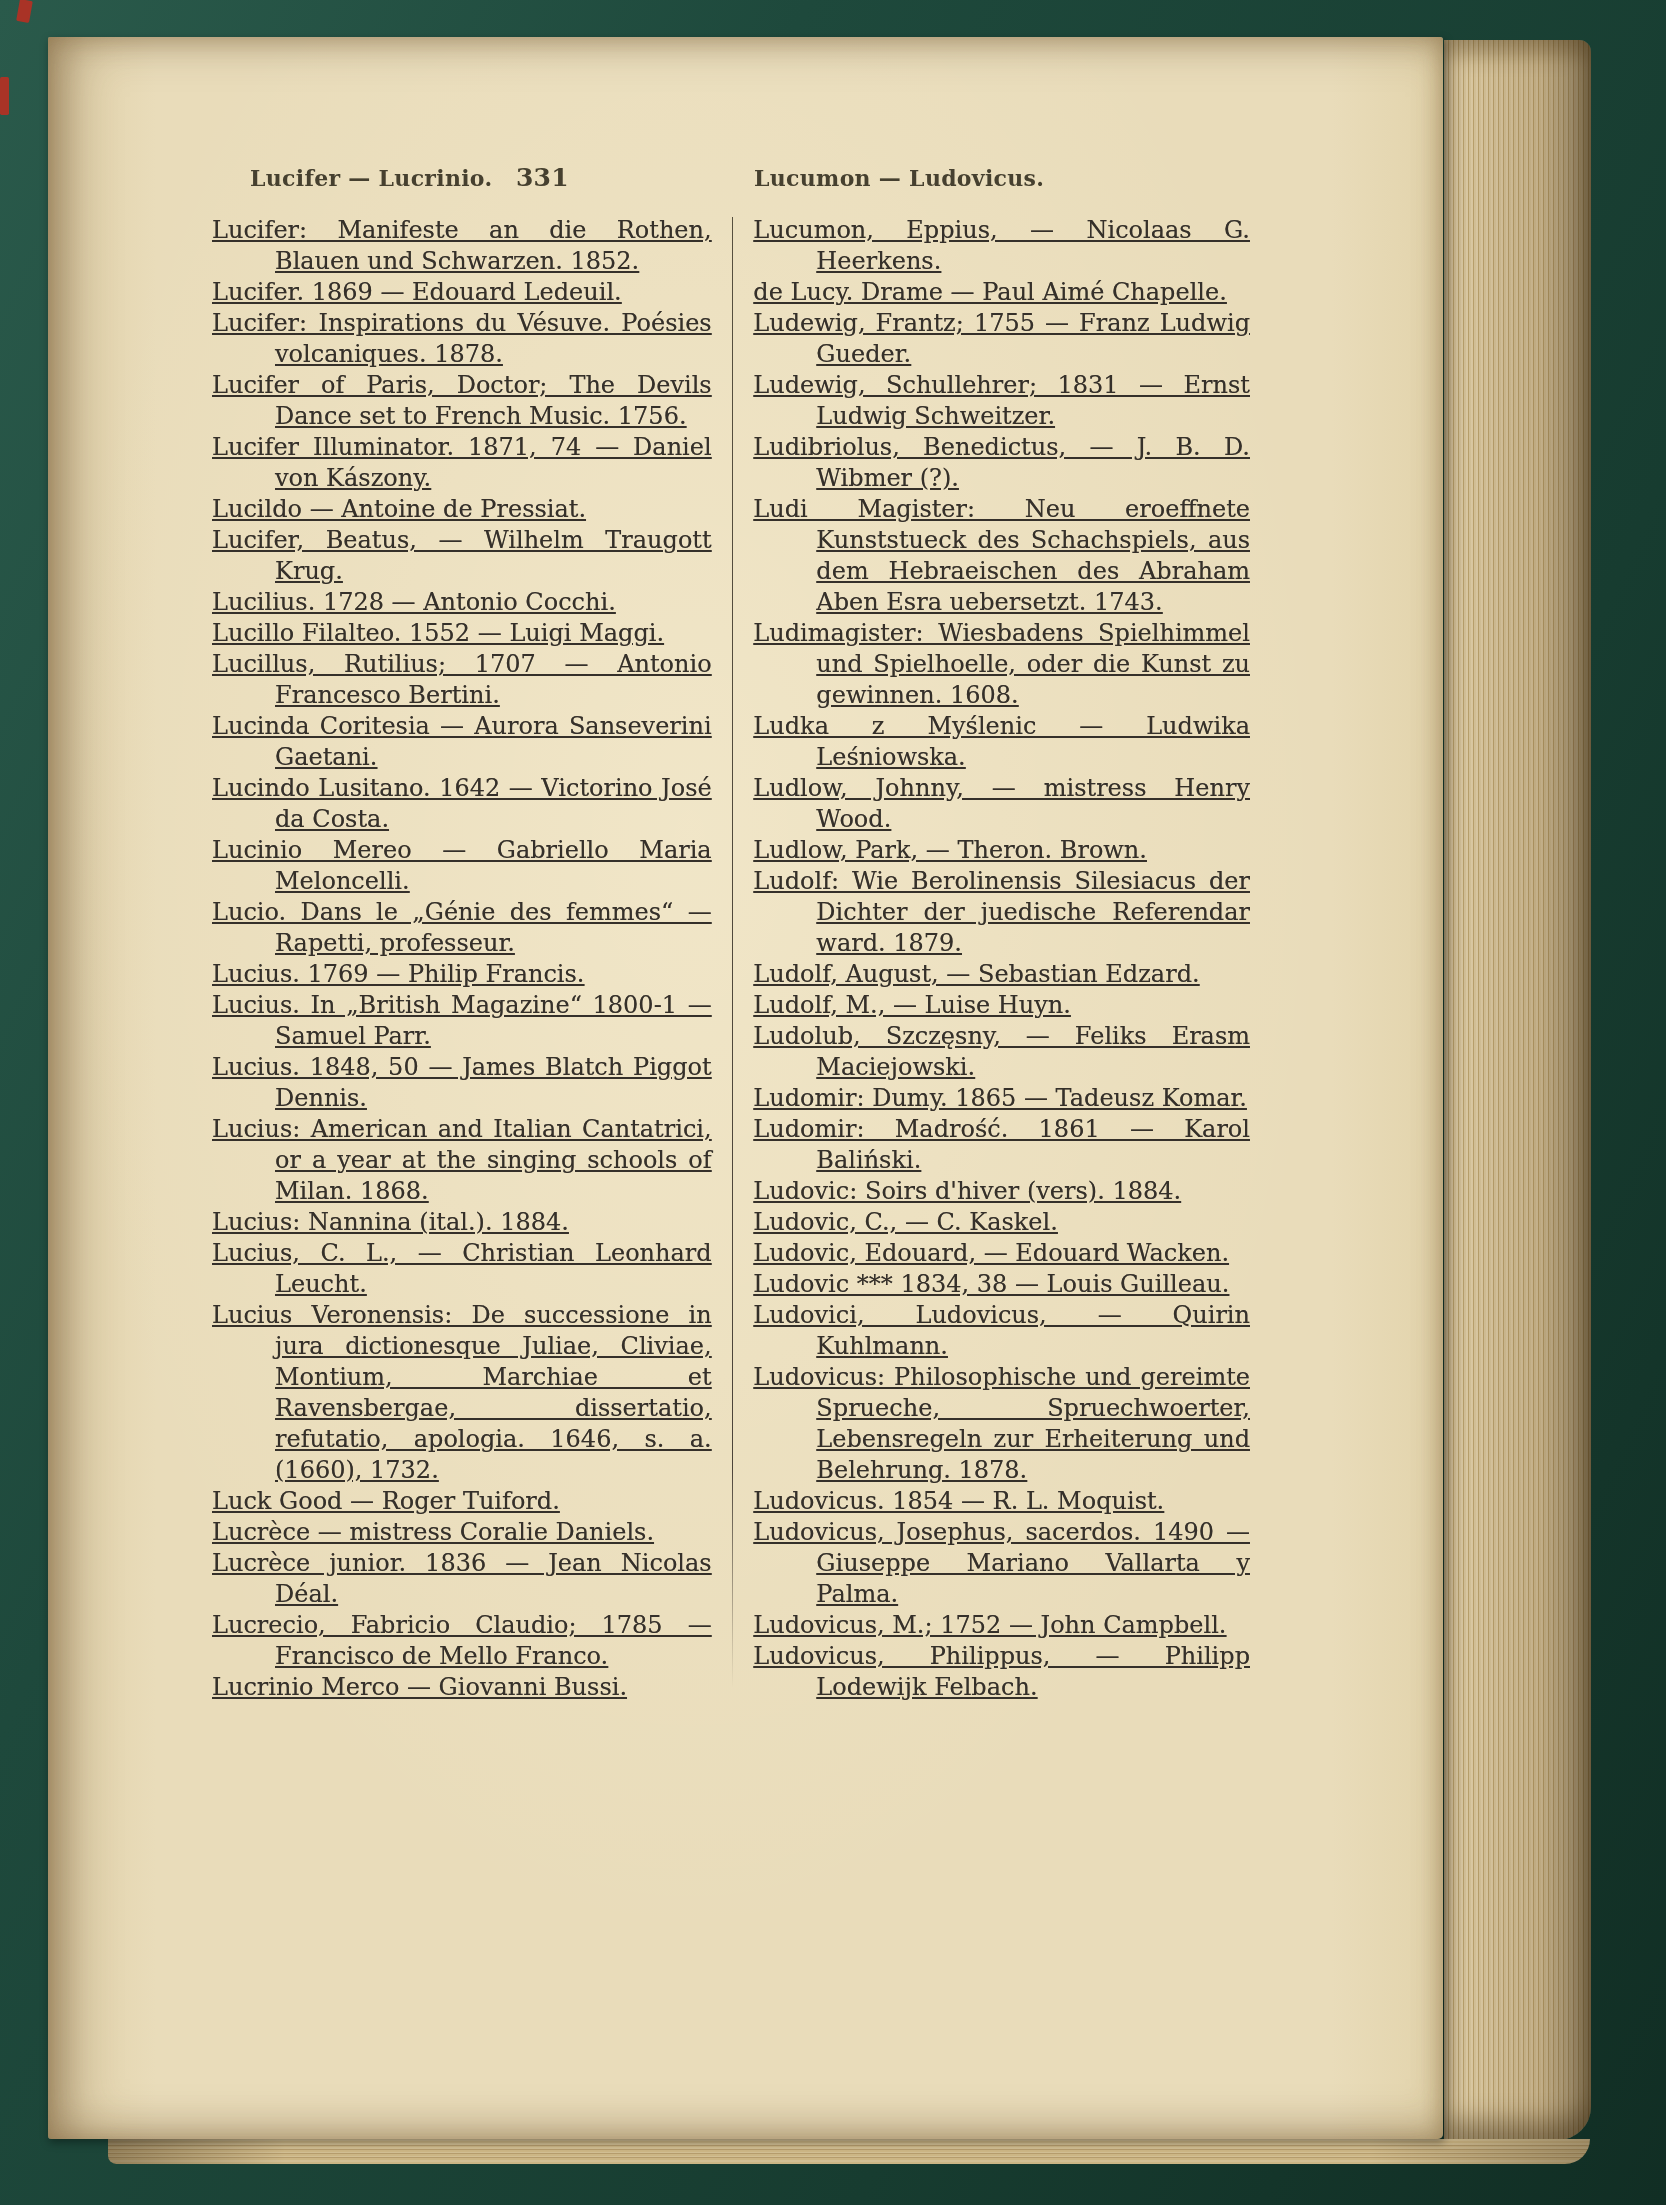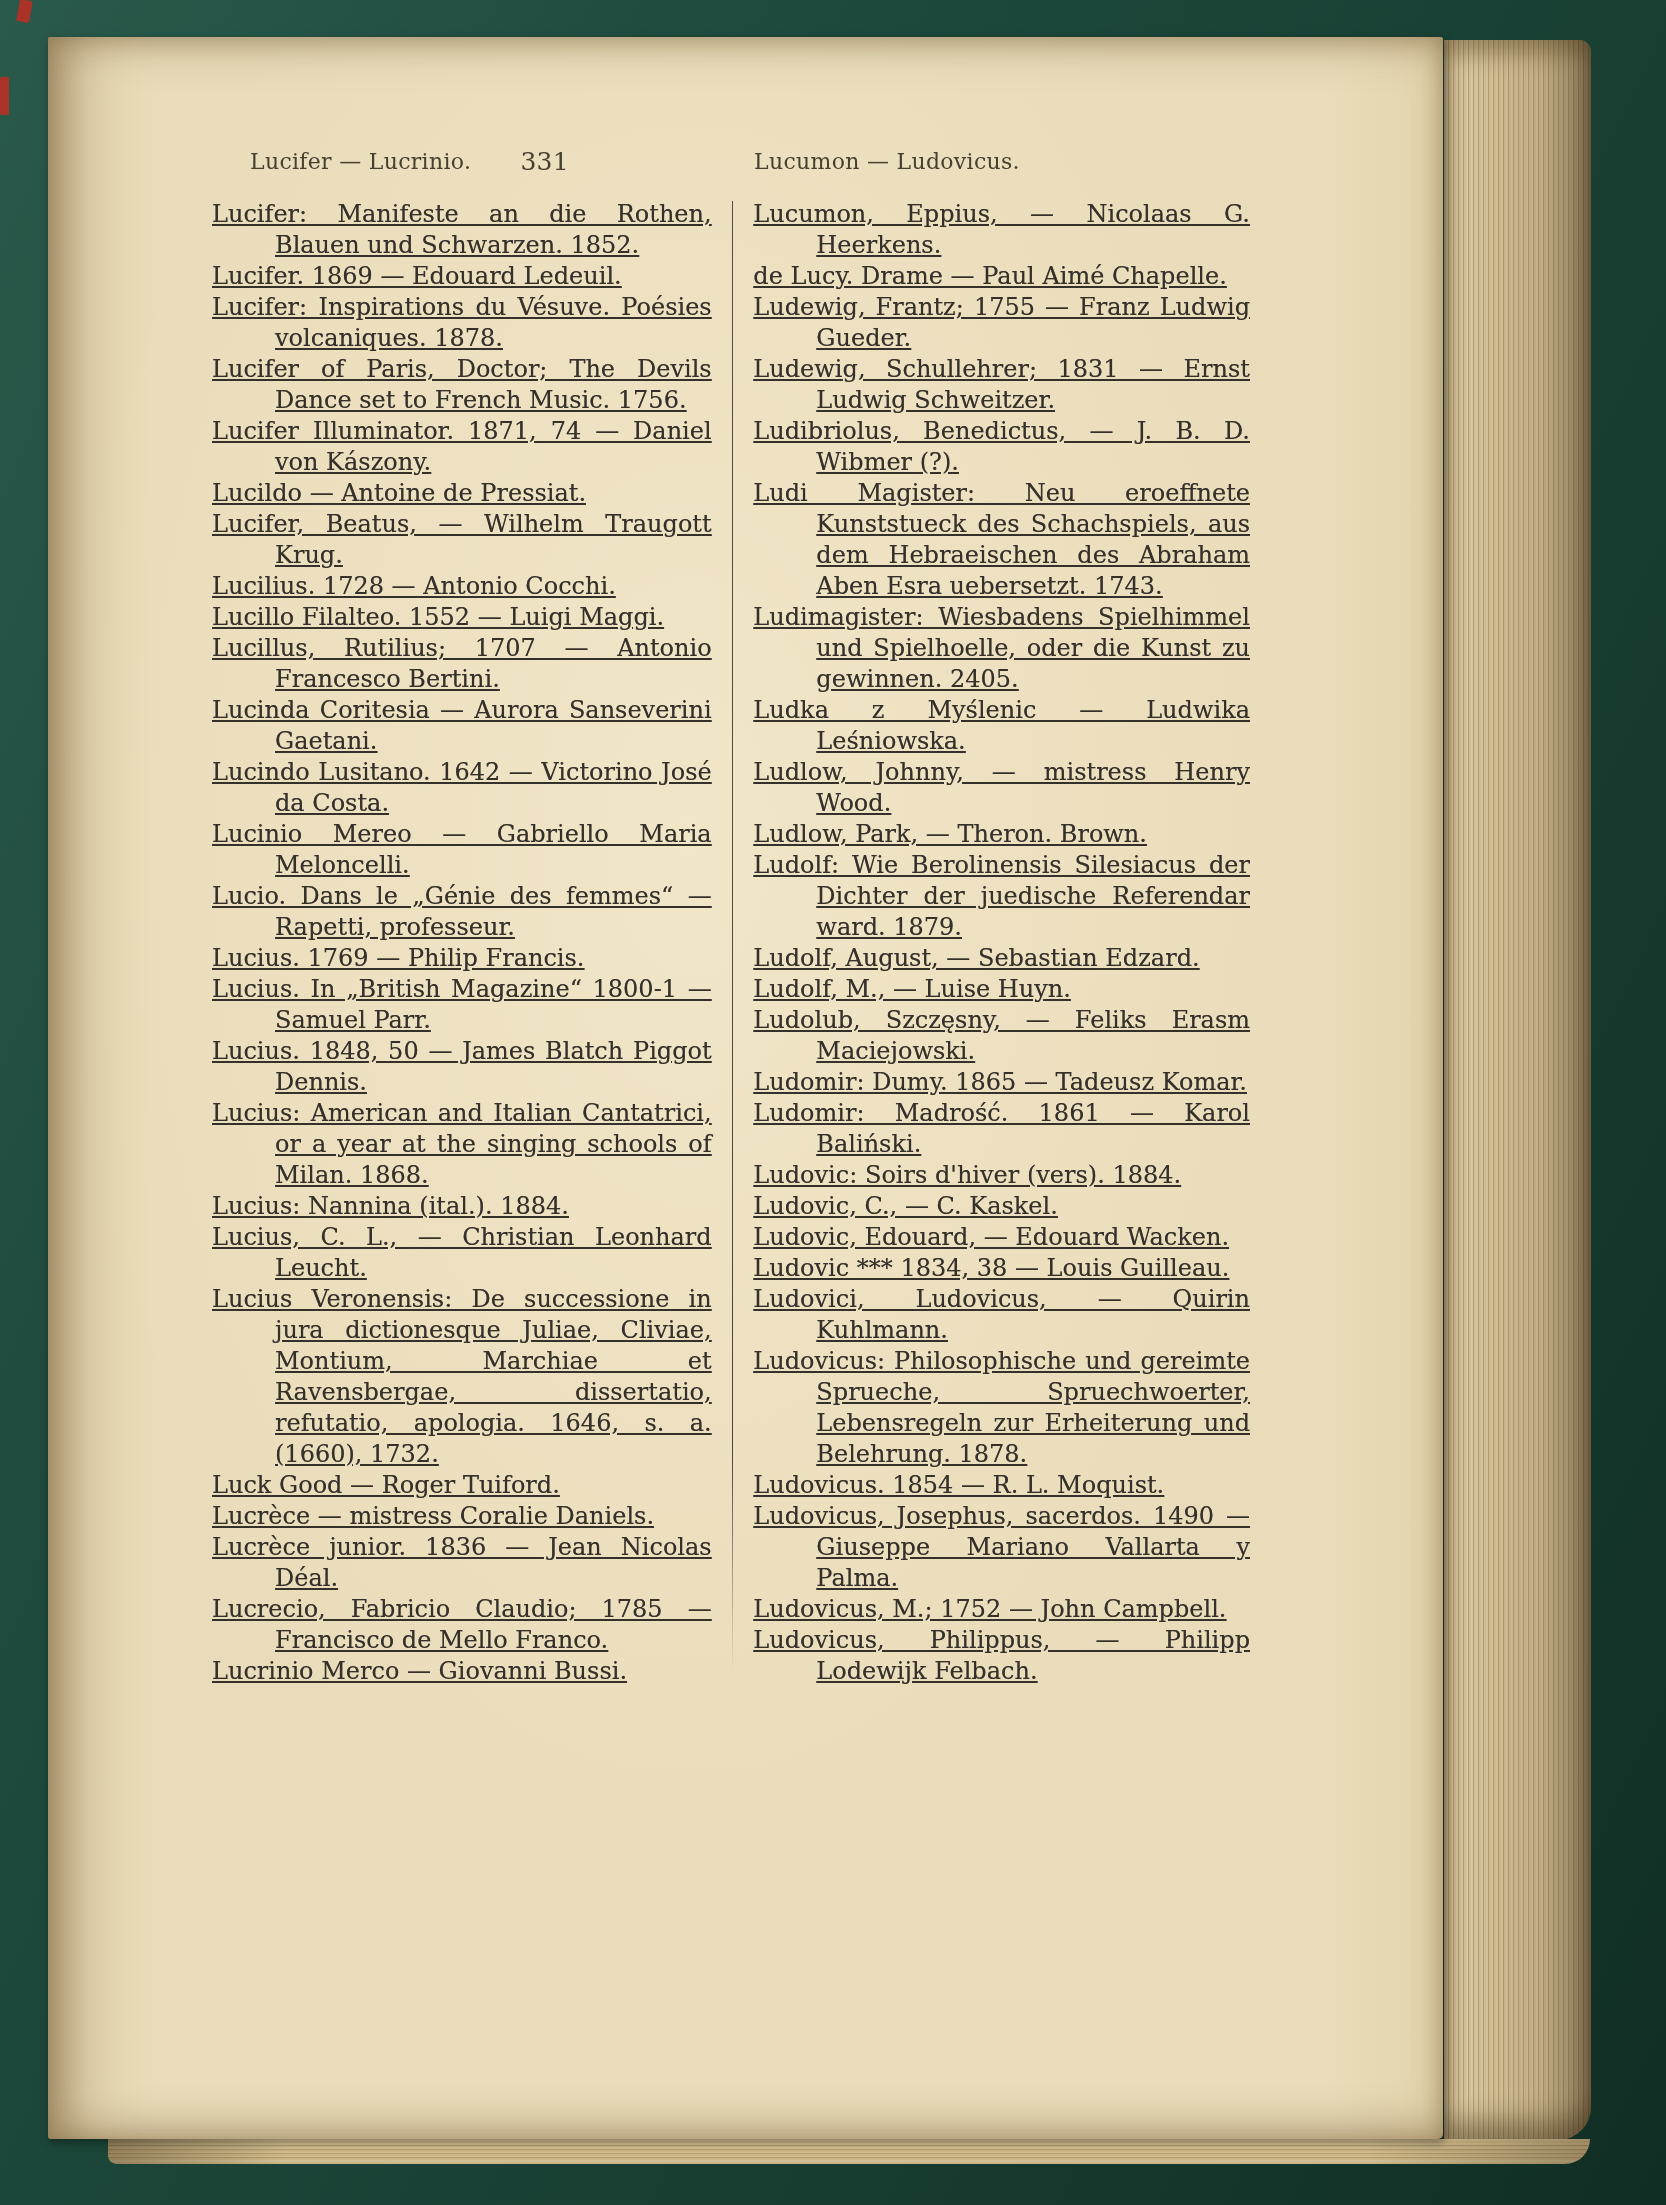--- a/index.html
+++ b/index.html
@@ -39,21 +39,21 @@
       #e9dcba;
     box-shadow:
       inset 21.7px 0 50px rgba(80,55,25,.35),
       inset -5px 0 15px rgba(120,90,40,.18),
       inset 0 -11.7px 33px rgba(120,90,40,.18),
       inset 0 10px 25px rgba(120,90,40,.14),
       1.7px 3.3px 8.3px rgba(0,0,0,.35);
     border-radius:1.7px 2.5px 5px 3.3px;
   }
   .content{position:absolute;left:164px;top:112px;width:1038px;}
-  .header{position:relative;height:50px;font-weight:normal;font-size:22px;color:#46402f;letter-spacing:0.3px;}
+  .header{position:relative;height:50px;font-weight:bold;font-size:22px;color:#46402f;letter-spacing:0.3px;margin-top:16px;}
   .header .hl{position:absolute;left:38px;top:0;}
   .header .pn{position:absolute;left:290px;top:-1.7px;width:67px;text-align:right;font-size:25px;}
   .header .hr{position:absolute;left:542px;top:0;}
   .columns{display:flex;align-items:stretch;}
   .col{width:500px;font-size:24px;line-height:31px;color:#35302a;text-align:justify;
        text-shadow:0 0 0.4px rgba(53,48,42,.55);text-decoration:underline;}
   .col.right{width:497px;}
   .divider{width:1.7px;background:linear-gradient(to bottom,#57503f 0%,#4c443a 85%,rgba(76,68,58,0) 100%);margin:1.7px 20px 15px 20px;}
   .entry{margin:0;padding-left:63px;text-indent:-63px;}
 </style>
@@ -103,21 +103,21 @@
             <p class="entry">Lucrinio Merco — Giovanni Bussi.</p>
           </div>
         <div class="divider"></div>
         <div class="col right" id="col-right">
             <p class="entry">Lucumon, Eppius, — Nicolaas G. Heerkens.</p>
             <p class="entry">de Lucy. Drame — Paul Aimé Chapelle.</p>
             <p class="entry">Ludewig, Frantz; 1755 — Franz Ludwig Gueder.</p>
             <p class="entry">Ludewig, Schullehrer; 1831 — Ernst Ludwig Schweitzer.</p>
             <p class="entry">Ludibriolus, Benedictus, — J. B. D. Wibmer (?).</p>
             <p class="entry">Ludi Magister: Neu eroeffnete Kunststueck des Schachspiels, aus dem Hebraeischen des Abraham Aben Esra uebersetzt. 1743.</p>
-            <p class="entry">Ludimagister: Wiesbadens Spielhimmel und Spielhoelle, oder die Kunst zu gewinnen. 2405.</p>
+            <p class="entry">Ludimagister: Wiesbadens Spielhimmel und Spielhoelle, oder die Kunst zu gewinnen. 1608.</p>
             <p class="entry">Ludka z Myślenic — Ludwika Leśniowska.</p>
             <p class="entry">Ludlow, Johnny, — mistress Henry Wood.</p>
             <p class="entry">Ludlow, Park, — Theron. Brown.</p>
             <p class="entry">Ludolf: Wie Berolinensis Silesiacus der Dichter der juedische Referendar ward. 1879.</p>
             <p class="entry">Ludolf, August, — Sebastian Edzard.</p>
             <p class="entry">Ludolf, M., — Luise Huyn.</p>
             <p class="entry">Ludolub, Szczęsny, — Feliks Erasm Maciejowski.</p>
             <p class="entry">Ludomir: Dumy. 1865 — Tadeusz Komar.</p>
             <p class="entry">Ludomir: Madrość. 1861 — Karol Baliński.</p>
             <p class="entry">Ludovic: Soirs d'hiver (vers). 1884.</p>

